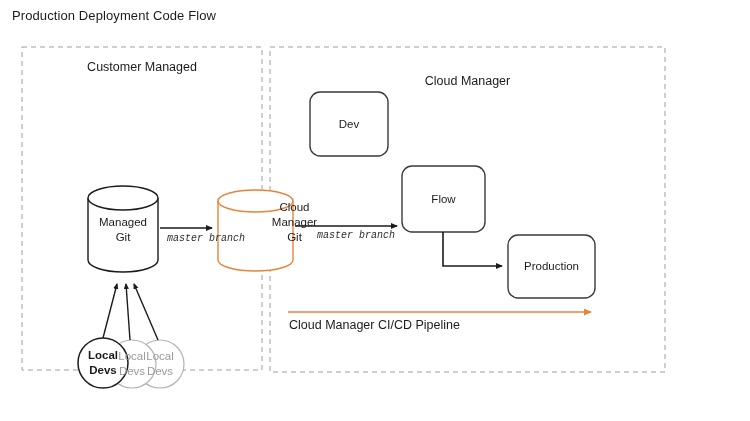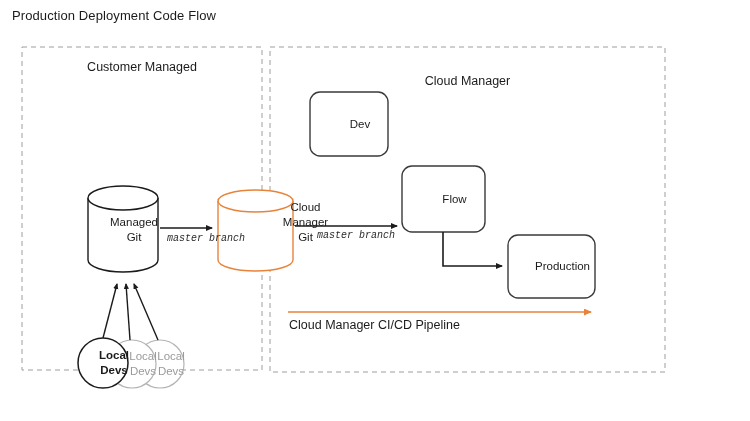--- a/index.html
+++ b/index.html
@@ -44,21 +44,20 @@
     position: absolute;
     font-size: 11.5px;
     color: #1b1b1b;
     text-align: center;
     line-height: 15px;
     font-family: "Liberation Sans", sans-serif;
     white-space: pre-line;
     display: flex;
     align-items: center;
     justify-content: center;
-    padding-left: 11px;
   }
   .edge-label {
     position: absolute;
     font-size: 10px;
     font-style: italic;
     color: #2b2b2b;
     white-space: nowrap;
     font-family: Liberation Mono, monospace;
   }
   .pipeline-label {

